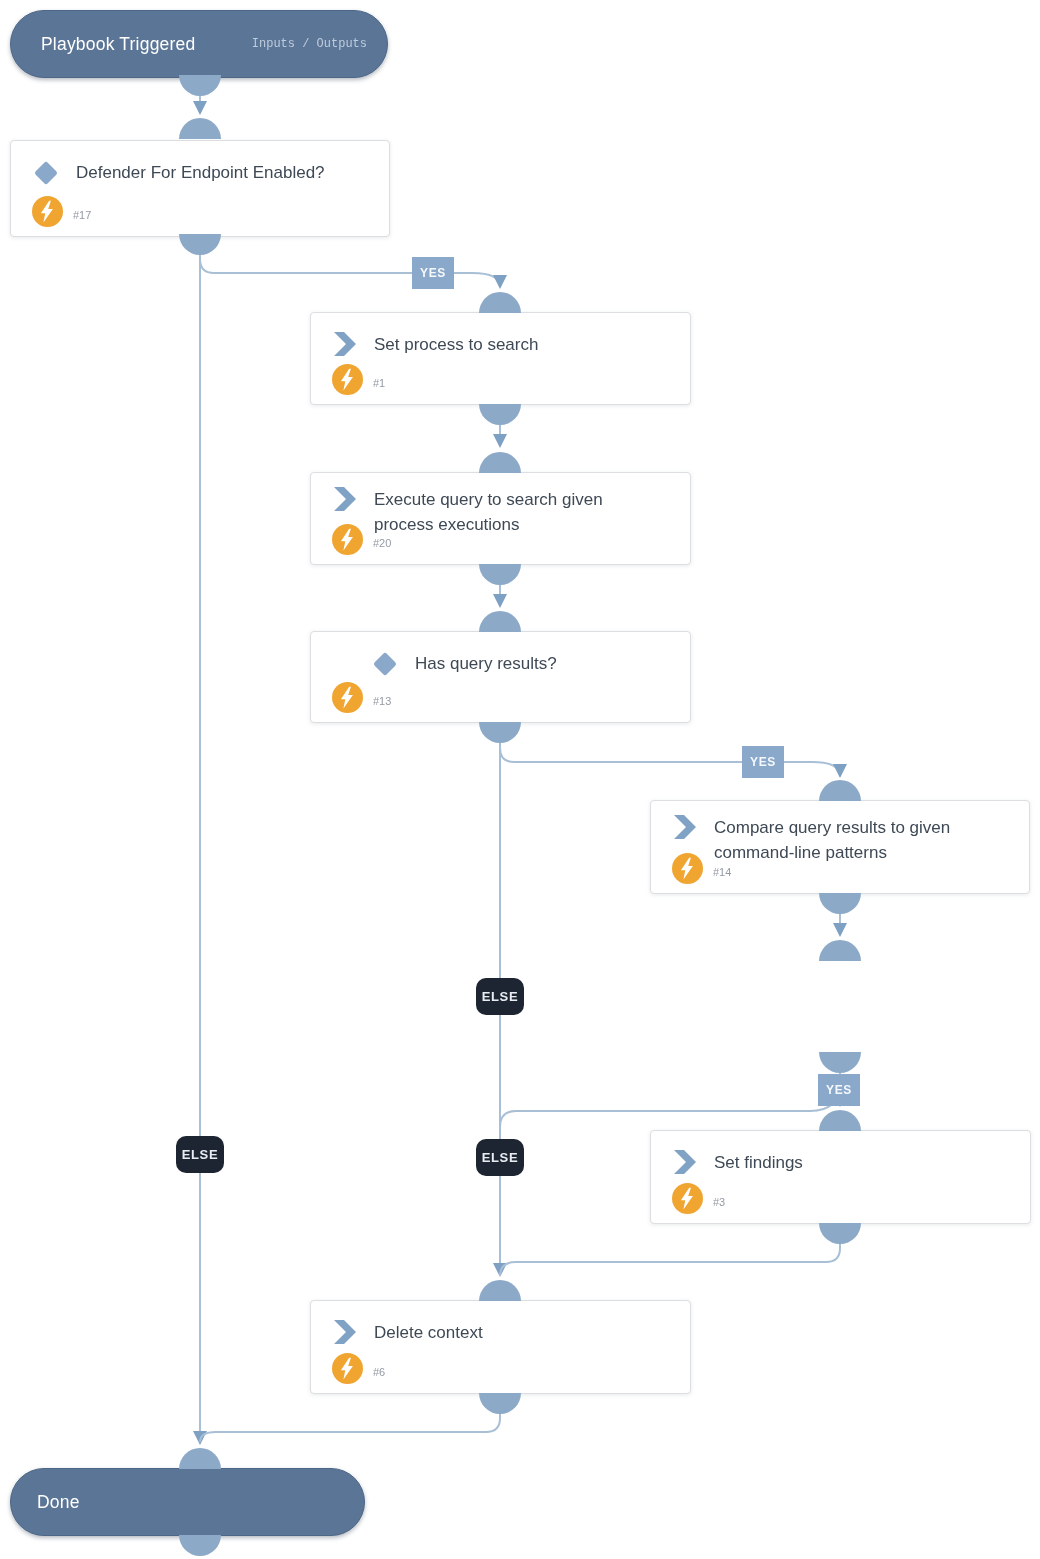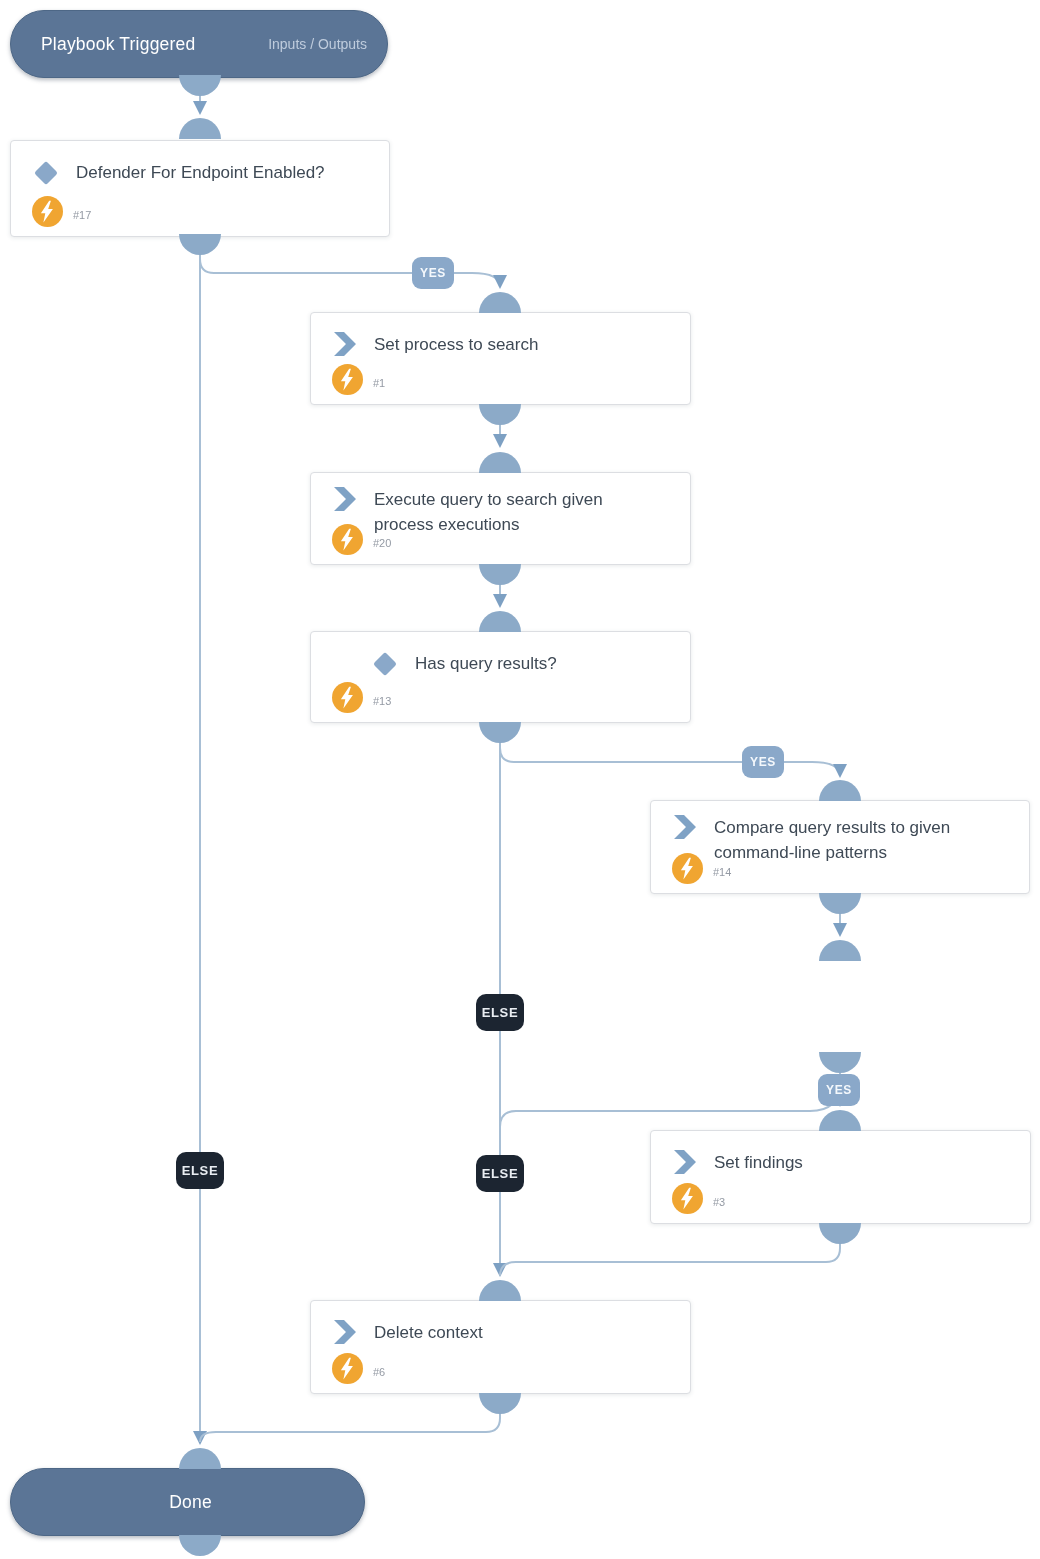--- a/index.html
+++ b/index.html
@@ -7,41 +7,41 @@
     position:relative;width:1040px;height:1559px;overflow:hidden;
     font-family:"Liberation Sans","DejaVu Sans",sans-serif;background:#ffffff;
   }
   
   .pill{
     position:absolute;display:flex;align-items:center;
     background:#5b7596;border:1px solid #4d6786;border-radius:34px;
     box-shadow:0 2px 4px rgba(40,55,75,.35);box-sizing:border-box;z-index:2;
   }
   .pill-title{color:#ffffff;font-size:17.5px;letter-spacing:.2px;}
-  .pill-sub{color:#bfccdd;font-size:14px;margin-left:auto;}
+  .pill-sub{color:#bfccdd;font-size:12px;margin-left:auto;font-family:Liberation Mono, monospace;}
   
   .node{
     position:absolute;background:#ffffff;border:1px solid #dcdee2;border-radius:4px;
     box-shadow:0 1px 4px rgba(60,70,85,.12);box-sizing:border-box;z-index:2;
   }
   .row{display:flex;align-items:flex-start;gap:17px;padding:19px 14px 0 22px;}
   .row .icon{flex:0 0 auto;display:block;}
   .title{
     color:#3e4955;font-size:17px;line-height:25px;max-width:258px;
     margin-top:0;
   }
   .bolt{position:absolute;left:21px;bottom:9px;width:31px;height:31px;}
   .num{position:absolute;left:62px;bottom:15px;color:#949aa4;font-size:11px;}
   
   .badge{
     position:absolute;display:flex;align-items:center;justify-content:center;
     font-size:12px;font-weight:bold;letter-spacing:.6px;z-index:4;box-sizing:border-box;
   }
-  .badge.yes{width:42px;height:32px;border-radius:9px;background:#8aa8c9;color:#f4f8fc;}
-  .badge.dark{width:48px;height:37px;border-radius:10px;background:#1c2531;color:#e9edf2;font-size:13px;margin-top:16px;}
+  .badge.yes{width:42px;height:32px;border-radius:0;background:#8aa8c9;color:#f4f8fc;}
+  .badge.dark{width:48px;height:37px;border-radius:10px;background:#1c2531;color:#e9edf2;font-size:13px;}
   
   .wires{position:absolute;left:0;top:0;z-index:3;pointer-events:none;}
 </style>
 </head>
 <body>
 
 <div class="canvas">
 
   <div class="pill" style="left:10px;top:10px;width:378px;height:68px;padding:0 20px 0 30px;">
     <span class="pill-title">Playbook Triggered</span>
@@ -168,21 +168,21 @@
     </div>
     <span class="bolt">
       <svg width="31" height="31" viewBox="0 0 31 31">
           <circle cx="15.5" cy="15.5" r="15.5" fill="#f0a531"></circle>
           <path d="M17.2 4.8 L8.9 17.2 h4.4 l-1.9 9.2 L20.9 13.1 h-4.7 L18.9 4.8 Z" fill="#fff"></path>
         </svg>
     </span>
     <span class="num">#6</span>
   </div>
 
-  <div class="pill" style="left:10px;top:1468px;width:355px;height:68px;padding:0 20px 0 26px;justify-content:center;">
+  <div class="pill" style="left:10px;top:1468px;width:355px;height:68px;padding:0 20px 0 26px;">
     <span class="pill-title">Done</span>
   </div>
 
   <svg class="wires" width="1040" height="1559" viewBox="0 0 1040 1559">
     <defs>
       <marker id="arrow" markerUnits="userSpaceOnUse" markerWidth="14" markerHeight="14" viewBox="0 0 14 14" refX="12" refY="7" orient="auto">
         <path d="M0,0 L14,7 L0,14 Z" fill="#7da0c3"></path>
       </marker>
     </defs>
 

